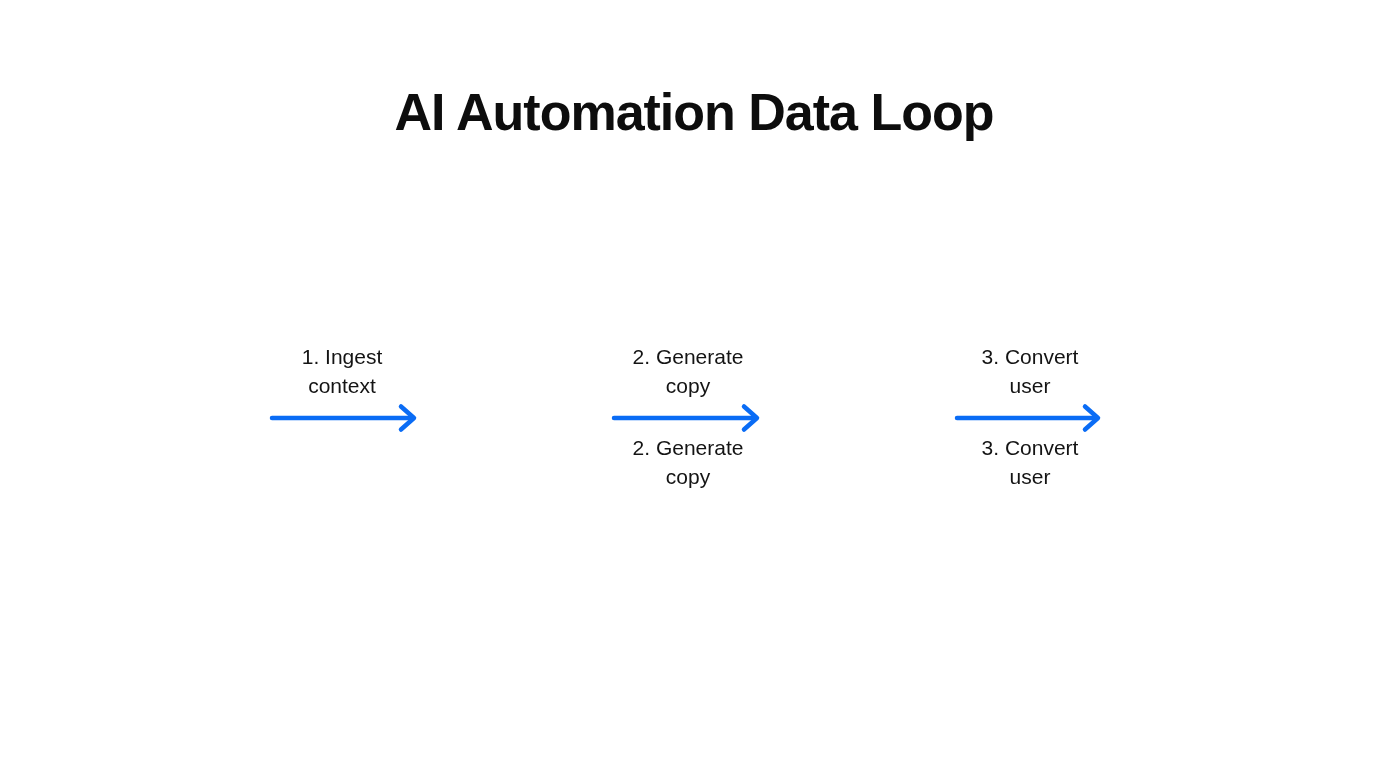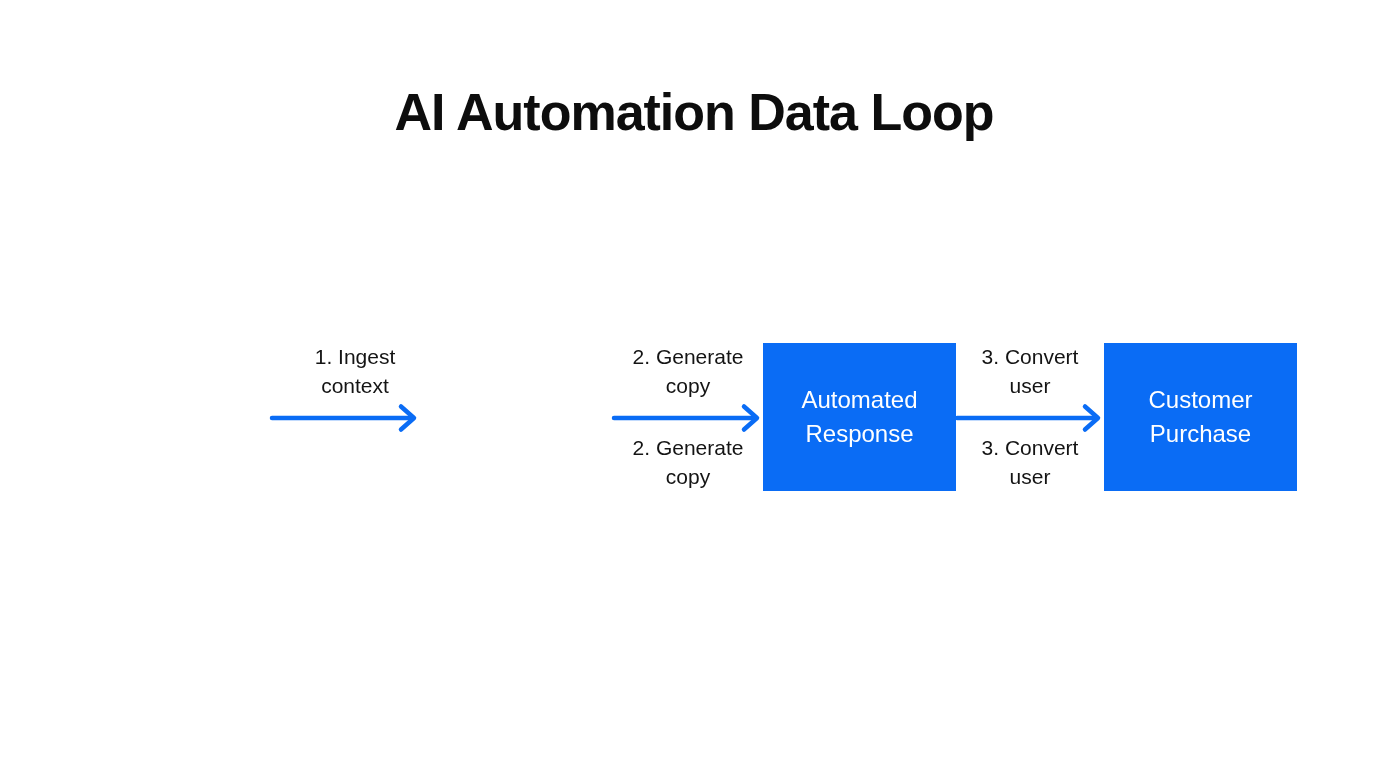--- a/index.html
+++ b/index.html
@@ -94,29 +94,23 @@
       <polyline class="arrow-head" points="744,406.5 757,418 744,429.5"></polyline>
     </g>
     <g>
       <line class="arrow-line" x1="957" y1="418" x2="1094" y2="418"></line>
       <polyline class="arrow-head" points="1085,406.5 1098,418 1085,429.5"></polyline>
     </g>
   </svg>
 
 
 
-  <div class="node" style="left:763px">
-    <span class="node-label">Automated Response</span>
-  </div>
 
-  <div class="node" style="left:1104px">
-    <span class="node-label">Customer Purchase</span>
-  </div>
 
-  <div class="edge-label above" style="left:288px">1. Ingest context</div>
+  <div class="edge-label above" style="left:275px">1. Ingest context</div>
 
   <div class="edge-label above" style="left:621px">2. Generate copy</div>
 
   <div class="edge-label below" style="left:621px">2. Generate copy</div>
 
   <div class="edge-label above" style="left:963px">3. Convert user</div>
 
   <div class="edge-label below" style="left:963px">3. Convert user</div>
 
 </div>

